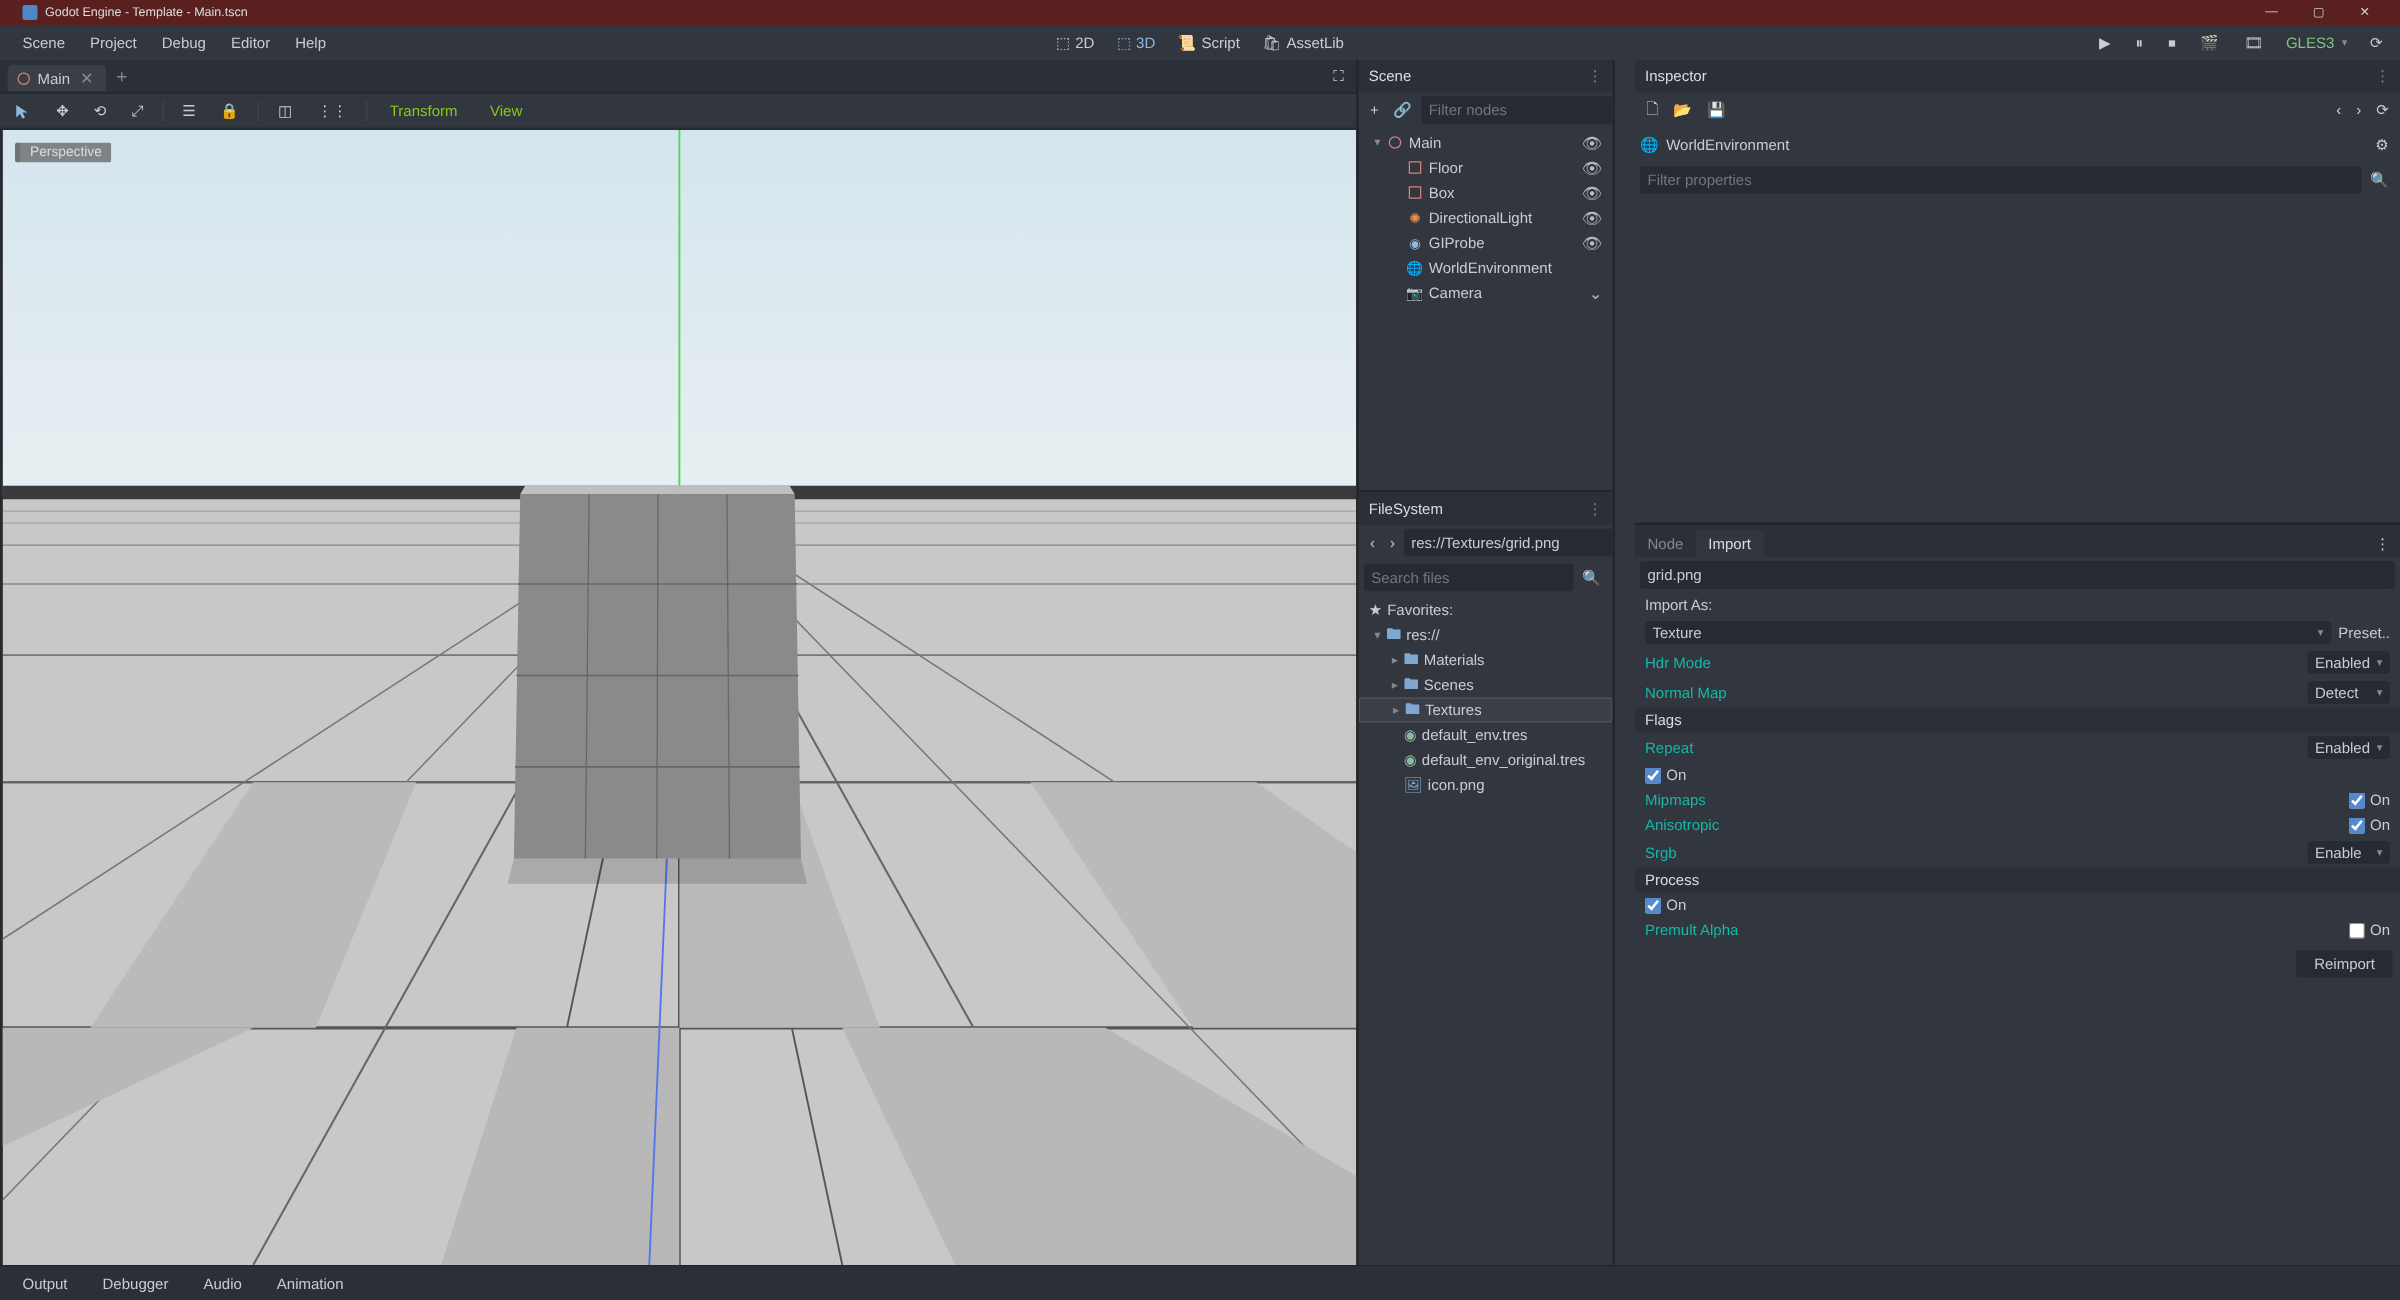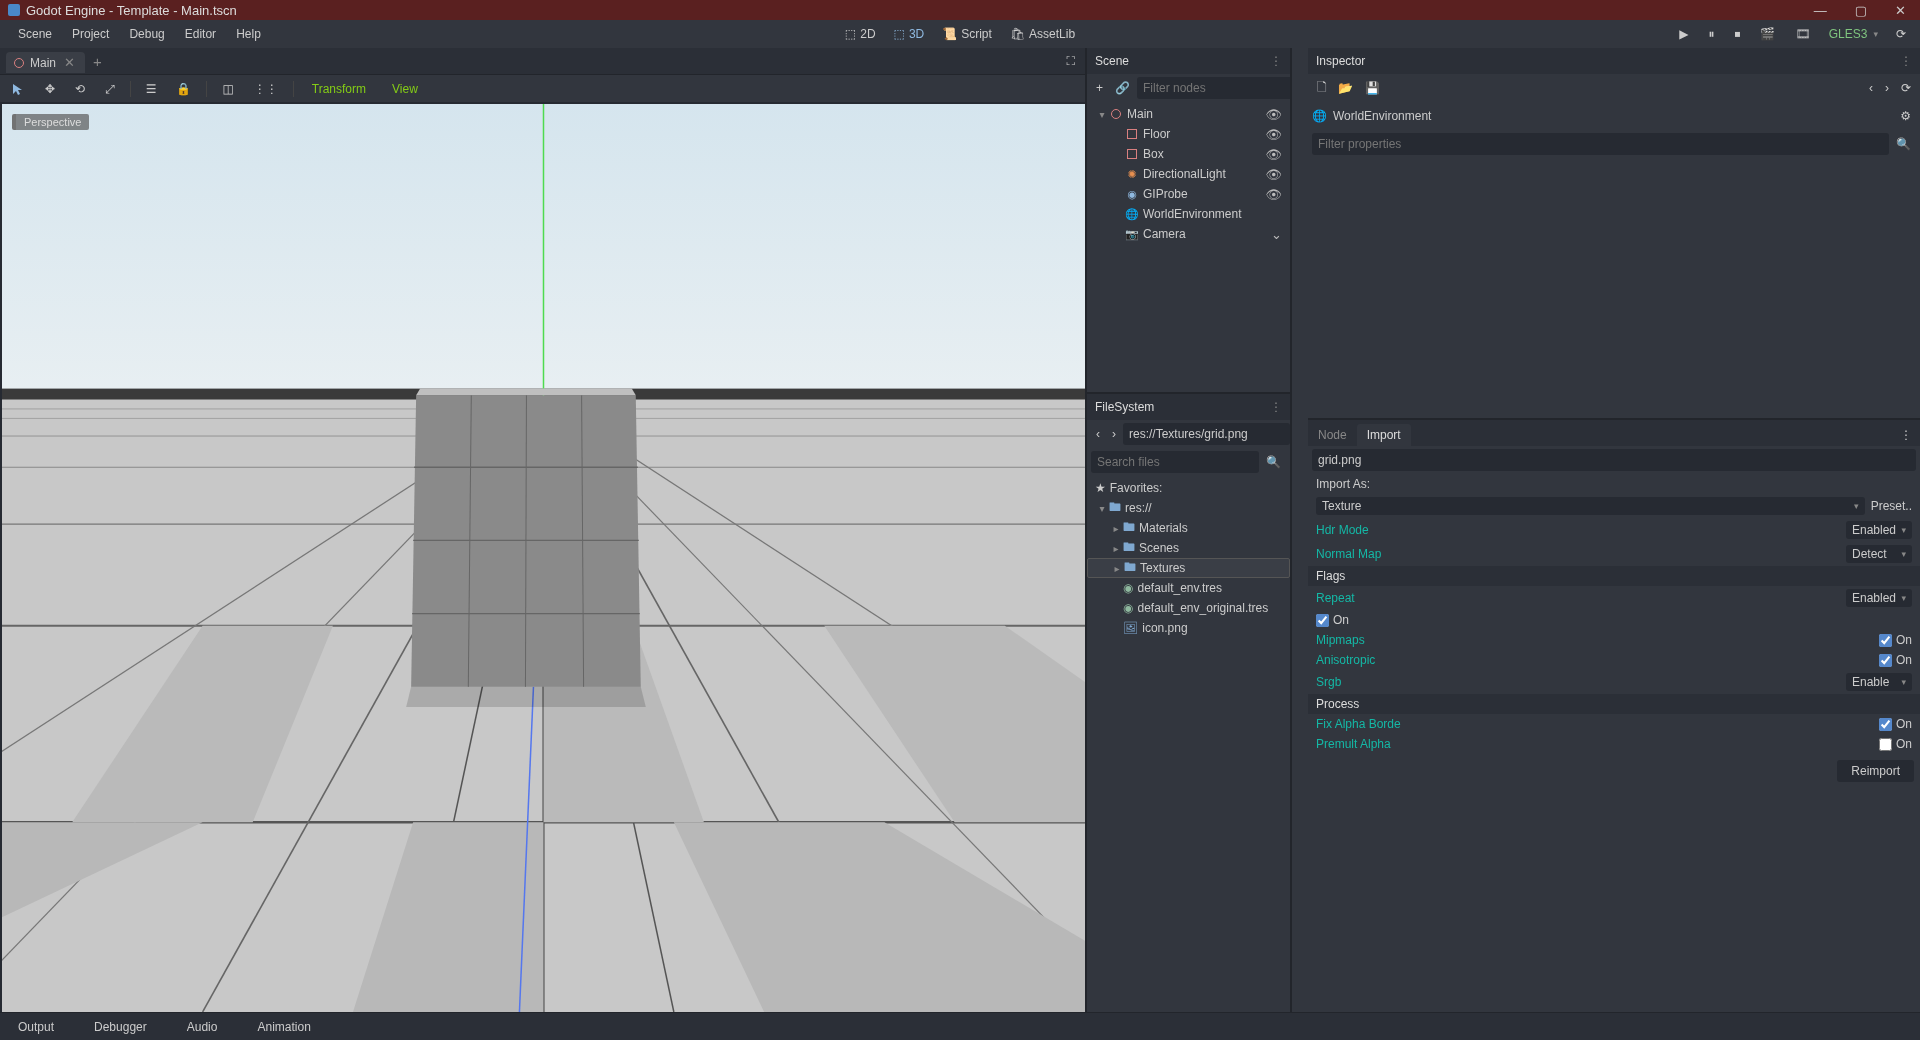--- a/index.html
+++ b/index.html
@@ -1,17 +1,17 @@
 <!DOCTYPE html>
 <html><head>
 <meta charset="utf-8">
 <style>
 * { margin: 0; padding: 0; box-sizing: border-box; font-family: "Segoe UI", Arial, sans-serif; user-select: none; }
 body { background: #262a32; color: #ccc; font-size: 12px; width: 1920px; height: 1040px; overflow: hidden; display: flex; flex-direction: column; }
-.titlebar { height: 20px; background: #5a2020; display: flex; align-items: center; padding: 0 8px; color: #ddd; font-size: 13px; }
+.titlebar { height: 20px; background: #5a2020; display: flex; align-items: center; padding: 0 18px; color: #ddd; font-size: 10px; }
 .titlebar .winbtns { margin-left: auto; display: flex; gap: 16px; color: #ccc; }
 .winbtn { cursor: pointer; padding: 0 6px; }
 .title-icon { width: 12px; height: 12px; background: #4a88c7; border-radius: 2px; margin-right: 6px; }
 
 .menubar { height: 28px; background: #32363e; display: flex; align-items: center; padding: 0 8px; color: #ccc; }
 .menubar .menu-item { padding: 5px 10px; cursor: pointer; }
 .menubar .center { position: absolute; left: 50%; transform: translateX(-50%); display: flex; align-items: center; gap: 2px; }
 .menubar .center .mbtn { display: flex; align-items: center; gap: 4px; padding: 4px 8px; cursor: pointer; color: #ccc; }
 .menubar .center .mbtn.active { color: #8fb9e0; }
 .menubar .right { margin-left: auto; display: flex; align-items: center; gap: 8px; }
@@ -60,21 +60,21 @@
 .insp-row .label { flex:1; color:#14b8a6; }
 .insp-row .value { background: #262a32; padding: 2px 6px; border-radius: 3px; color:#ccc; min-width:66px; display:flex; align-items:center; justify-content:space-between;}
 .insp-row input[type=checkbox] { margin-right:4px; accent-color:#5588cc;}
 .checkbox-val { display:flex; align-items:center; color:#ccc;}
 .section-label { background:#2b2f37; padding:3px 8px; font-size:12px; color:#ddd;}
 .dropdown-ch { color:#888; font-size:9px; margin-left:4px;}
 
 .reimport-bar { padding: 6px; display:flex; justify-content:flex-end;}
 .reimport-btn { background: #262a32; padding: 4px 14px; border-radius: 3px; cursor: pointer; color:#ccc;}
 
-.bottom-bar { height: 28px; background: #2b2f37; display: flex; align-items: center; padding: 0 8px; gap: 20px; border-top:1px solid #22252b;}
+.bottom-bar { height: 28px; background: #2b2f37; display: flex; align-items: center; padding: 0 8px; gap: 8px; border-top:1px solid #22252b;}
 .bottom-tab { padding: 4px 10px; cursor: pointer; color: #ccc; }
 
 .fs-row { display:flex; align-items:center; padding:2px 4px; cursor:pointer; height:20px;}
 .fs-row.selected { background:#3a3e46; border:1px solid #555; border-radius:2px;}
 .folder-icon { color:#7fa8d0; margin-right:4px;}
 .file-icon { color:#8fb99f; margin-right:4px;}
 
 .tabs-row { display:flex; background:#2b2f37; height:26px; align-items:flex-end;}
 .ptab { padding:4px 10px; cursor:pointer; color:#888; font-size:12px;}
 .ptab.active { background:#32363e; color:#ddd; border-radius:3px 3px 0 0;}
@@ -457,21 +457,20 @@
               <span class="label">Srgb</span>
               <div class="value">
                 <span>Enable</span>
                 <span class="dropdown-ch">▾</span>
               </div>
             </div>
           </div>
         <div class="section-label">Process</div>
         <div id="import-process">
             <div class="insp-row">
-              <span class="label">Fix Alpha Borde</span>
               <span class="checkbox-val"><input type="checkbox" checked="" style=""> On</span>
             </div>
             <div class="insp-row">
               <span class="label">Premult Alpha</span>
               <span class="checkbox-val"><input type="checkbox" style=""> On</span>
             </div>
           </div>
         <div class="reimport-bar">
           <div class="reimport-btn">Reimport</div>
         </div>

